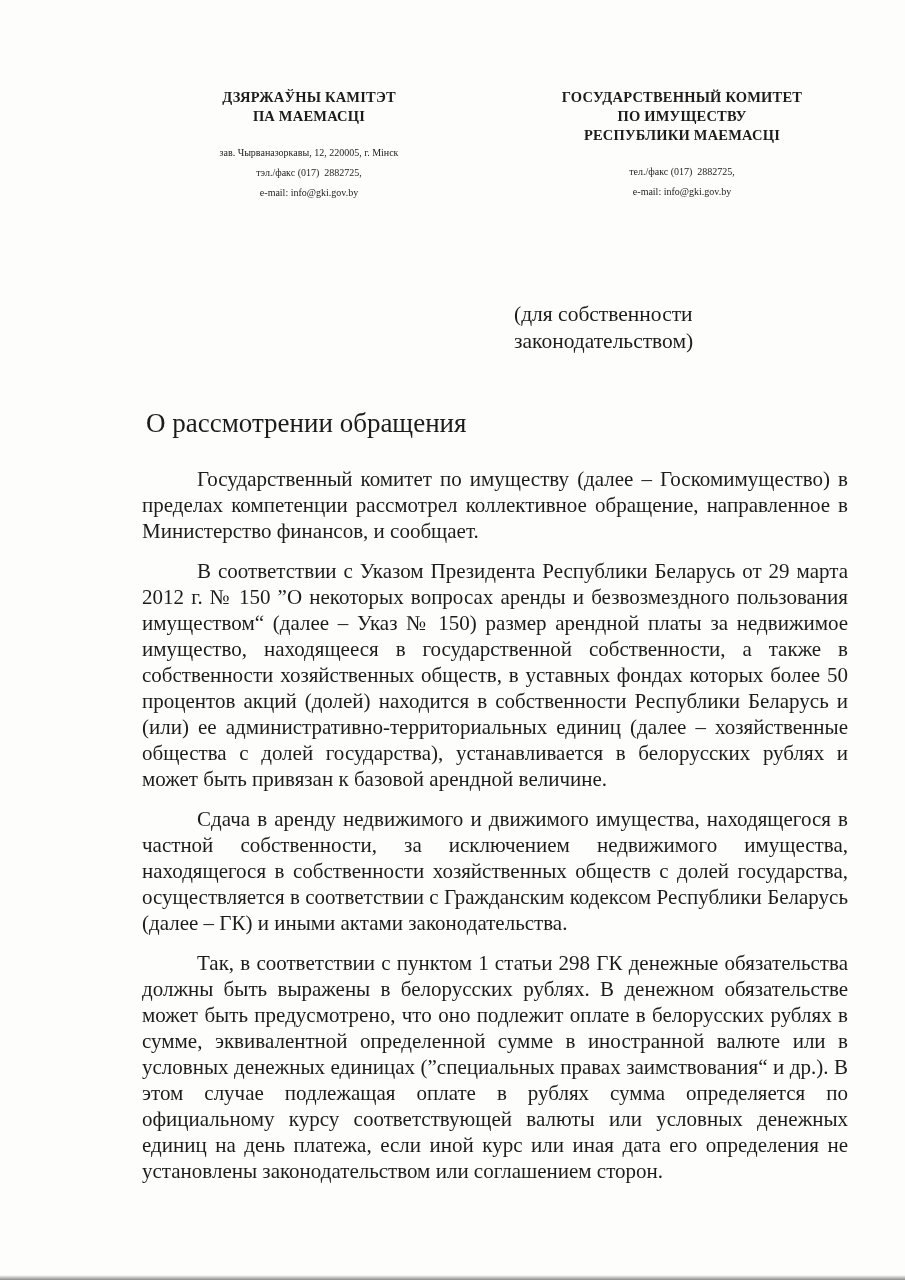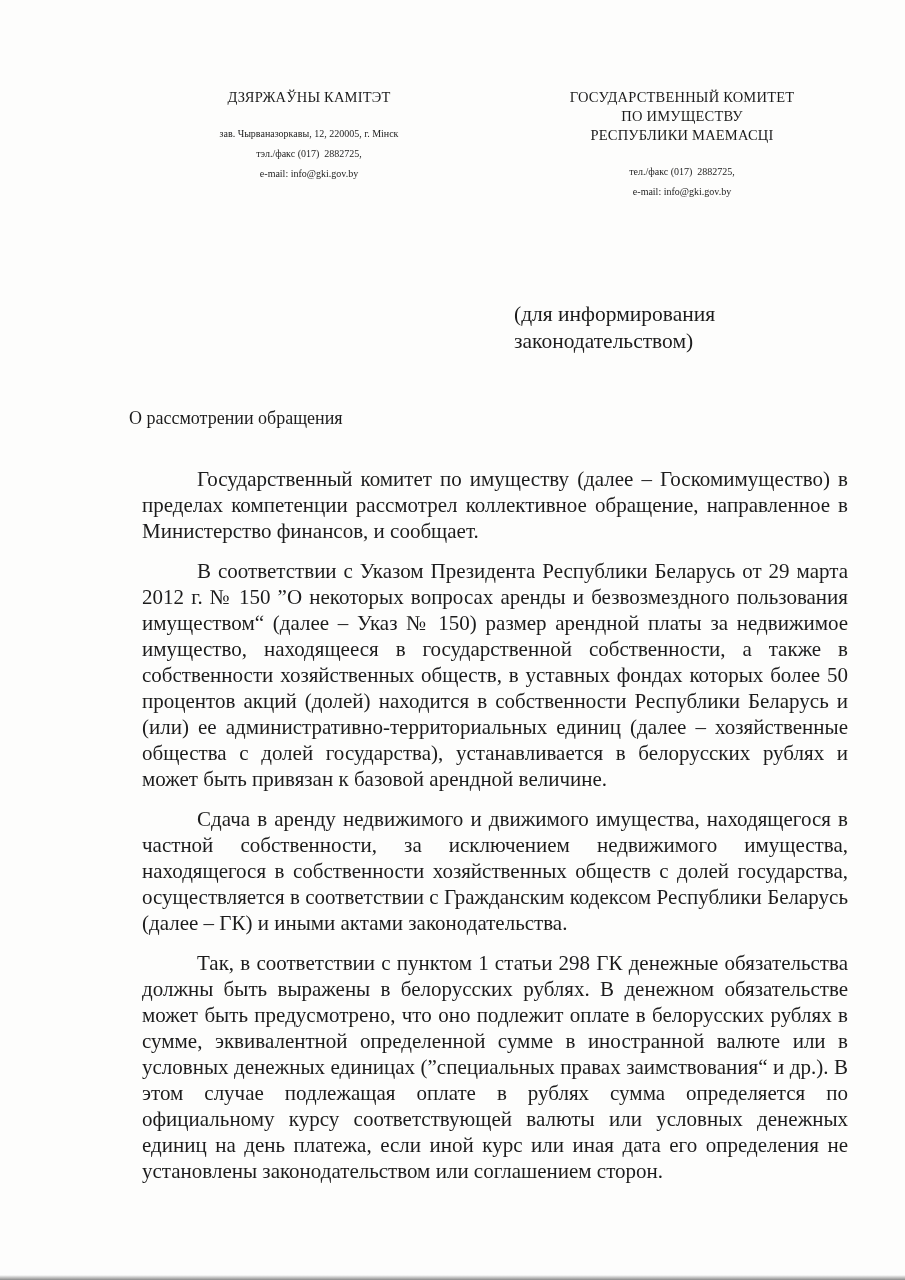--- a/index.html
+++ b/index.html
@@ -27,21 +27,21 @@
 
   .letterhead-col {
     position: absolute;
     top: 88px;
     width: 334px;
     text-align: center;
   }
   .letterhead-col.left  { left: 142px; }
   .letterhead-col.right { left: 515px; }
   .org-name {
-    font-weight: normal;
+    font-weight: bold;
     font-size: 14.5px;
     line-height: 19px;
     letter-spacing: 0.2px;
   }
   .org-address {
     margin-top: 17px;
     font-size: 10px;
     line-height: 20px;
   }
 
@@ -59,22 +59,22 @@
     position: absolute;
     top: 301px;
     left: 514px;
     font-size: 21.5px;
     line-height: 27px;
   }
 
   .subject {
     position: absolute;
     top: 408px;
-    left: 129px;
-    font-size: 18px;
+    left: 146px;
+    font-size: 27px;
   }
 
   .body-text {
     position: absolute;
     top: 452px;
     left: 128px;
     width: 734px;
     font-size: 21px;
     line-height: 26px;
     text-align: justify;
@@ -85,20 +85,21 @@
   }
 </style>
 </head>
 <body>
 
 <div class="page">
 
   <div class="letterhead-col left">
     <div class="org-name">
       <div>ДЗЯРЖАЎНЫ КАМІТЭТ</div>
+      <div>ПА МАЕМАСЦІ</div>
     </div>
     <div class="org-address">
       <div>зав. Чырваназоркавы, 12, 220005, г. Мінск</div>
       <div>тэл./факс (017)&nbsp; 2882725,</div>
       <div>e-mail: info@gki.gov.by</div>
     </div>
   </div>
 
   <div class="letterhead-col right">
     <div class="org-name">
@@ -109,21 +110,21 @@
     <div class="org-address">
       <div>тел./факс (017)&nbsp; 2882725,</div>
       <div>e-mail: info@gki.gov.by</div>
     </div>
   </div>
 
   <div class="ref-block">
   </div>
 
   <div class="note-block">
-    <div>(для информирования</div>
+    <div>(для собственности</div>
     <div>законодательством)</div>
   </div>
 
   <div class="subject">О рассмотрении обращения</div>
 
   <div class="body-text">
     <p>Государственный комитет по имуществу (далее – Госкомимущество) в пределах компетенции рассмотрел коллективное обращение, направленное в Министерство финансов, и сообщает.</p>
     <p>В соответствии с Указом Президента Республики Беларусь от 29 марта 2012 г. № 150 ”О некоторых вопросах аренды и безвозмездного пользования имуществом“ (далее – Указ № 150) размер арендной платы за недвижимое имущество, находящееся в государственной собственности, а также в собственности хозяйственных обществ, в уставных фондах которых более 50 процентов акций (долей) находится в собственности Республики Беларусь и (или) ее административно-территориальных единиц (далее – хозяйственные общества с долей государства), устанавливается в белорусских рублях и может быть привязан к базовой арендной величине.</p>
     <p>Сдача в аренду недвижимого и движимого имущества, находящегося в частной собственности, за исключением недвижимого имущества, находящегося в собственности хозяйственных обществ с долей государства, осуществляется в соответствии с Гражданским кодексом Республики Беларусь (далее – ГК) и иными актами законодательства.</p>
     <p>Так, в соответствии с пунктом 1 статьи 298 ГК денежные обязательства должны быть выражены в белорусских рублях. В денежном обязательстве может быть предусмотрено, что оно подлежит оплате в белорусских рублях в сумме, эквивалентной определенной сумме в иностранной валюте или в условных денежных единицах (”специальных правах заимствования“ и др.). В этом случае подлежащая оплате в рублях сумма определяется по официальному курсу соответствующей валюты или условных денежных единиц на день платежа, если иной курс или иная дата его определения не установлены законодательством или соглашением сторон.</p>

